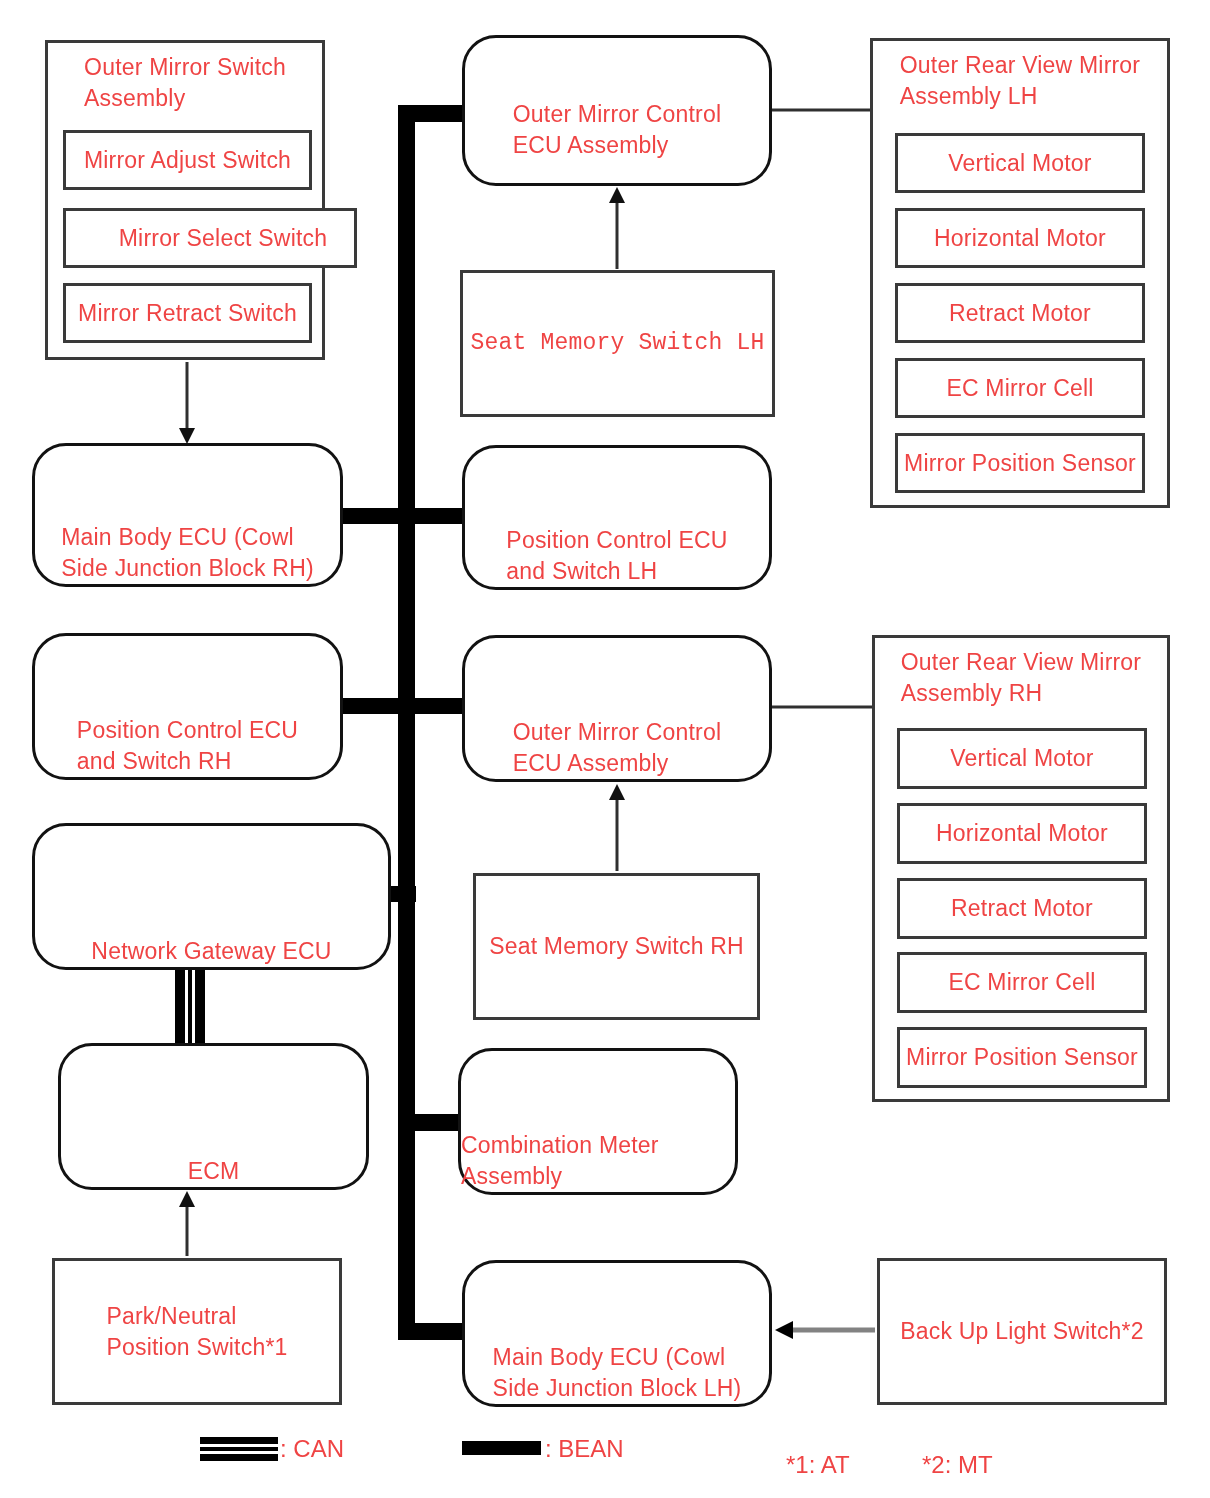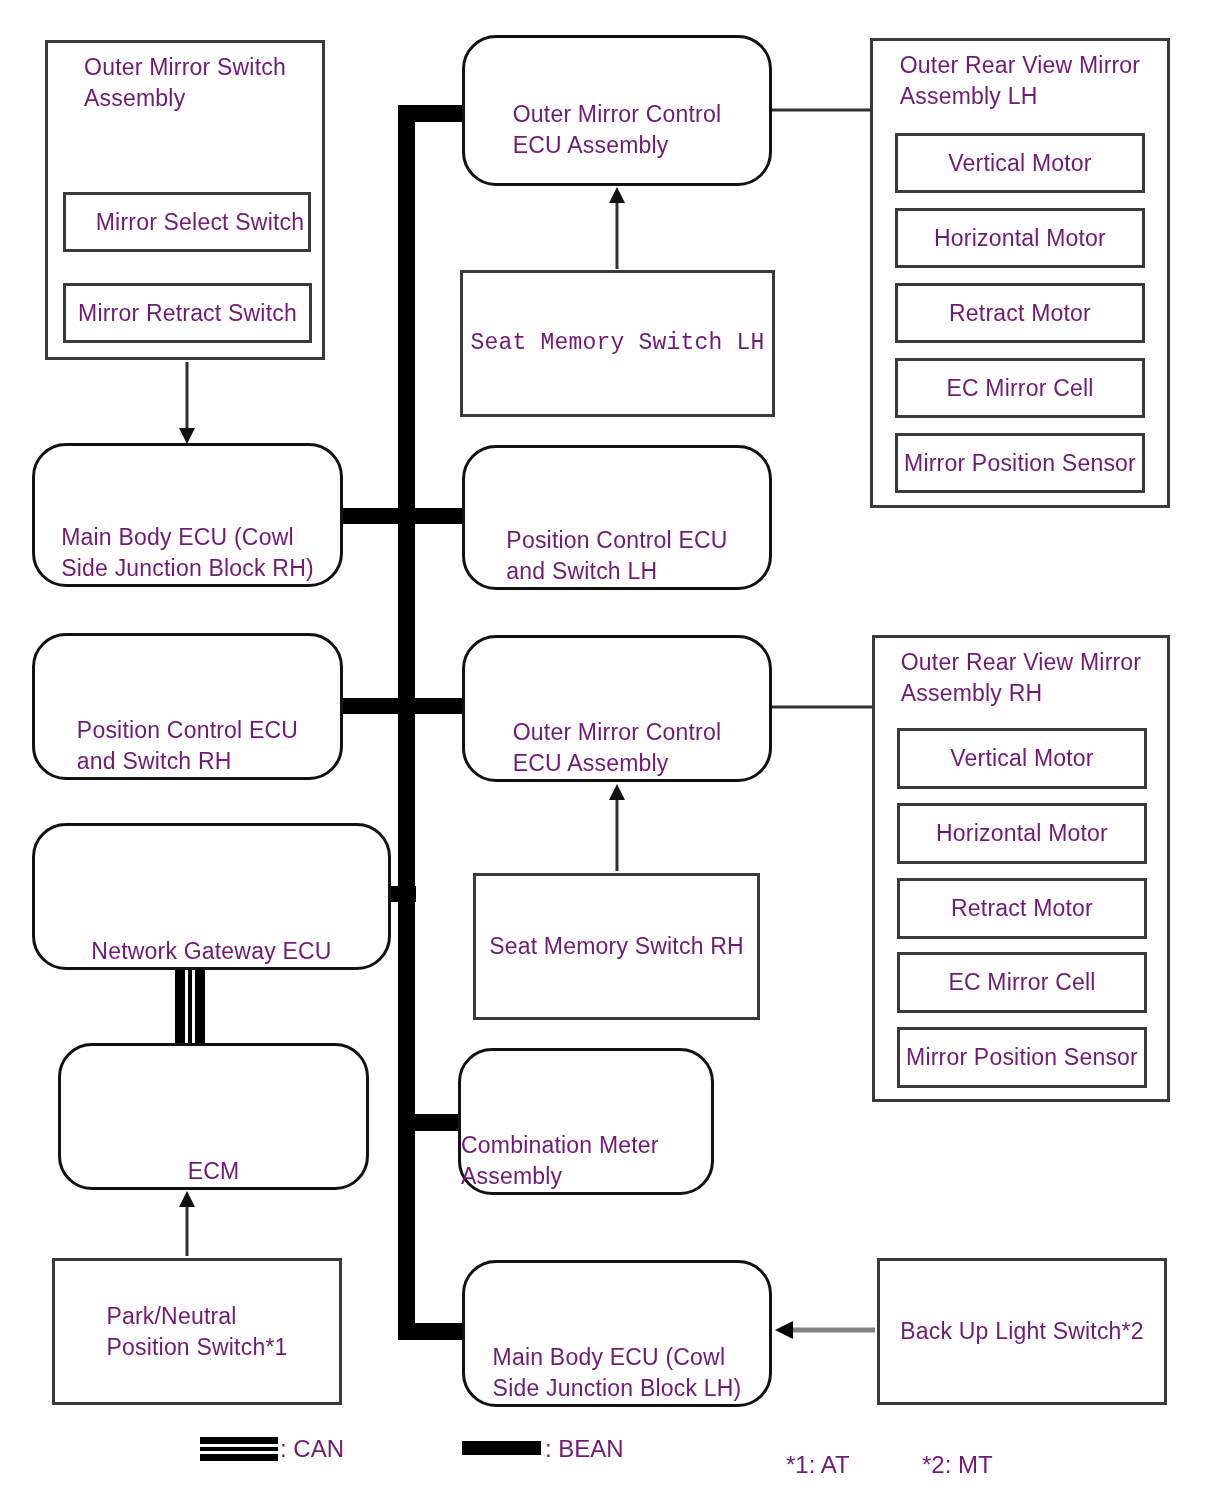--- a/index.html
+++ b/index.html
@@ -1,21 +1,21 @@
 <!DOCTYPE html>
 <html><head>
 <meta charset="utf-8">
 <style>
   html,body{margin:0;padding:0;background:#ffffff;}
   #stage{
     position:relative;
     width:1210px;height:1498px;
     background:#ffffff;
     font-family:"Liberation Sans", sans-serif;
-    color:#701a75;
+    color:#ef4444;
     overflow:hidden;
   }
   .box{
     position:absolute;
     background:#fff;
     box-sizing:border-box;
     display:flex;
     align-items:center;
     justify-content:center;
   }
@@ -109,21 +109,24 @@
       <line x1="875" y1="1330" x2="792" y2="1330" stroke="#828282" stroke-width="5"></line>
       <polygon points="775,1330 793,1321 793,1339" fill="#000"></polygon>
     </g>
   </svg>
 
   <div class="box rect container" style="left:45px;top:40px;width:280px;height:320px;">
     <div class="ctitle">
       <span class="label">Outer Mirror Switch
 Assembly</span>
     </div>
-    <div class="sub" style="left:15px;top:149px;width:248px;height:60px;padding-left:26px;">
+    <div class="sub" style="left:15px;top:87px;width:249px;height:60px;">
+      <span class="label">Mirror Adjust Switch</span>
+    </div>
+    <div class="sub" style="left:15px;top:165px;width:294px;height:60px;padding-left:26px;">
       <span class="label">Mirror Select Switch</span>
     </div>
     <div class="sub" style="left:15px;top:240px;width:249px;height:60px;">
       <span class="label">Mirror Retract Switch</span>
     </div>
   </div>
 
   <div class="box round" style="left:32px;top:443px;width:311px;height:144px;">
     <span class="label">Main Body ECU (Cowl
 Side Junction Block RH)</span>
@@ -163,21 +166,21 @@
 
   <div class="box round" style="left:462px;top:635px;width:310px;height:147px;">
     <span class="label">Outer Mirror Control
 ECU Assembly</span>
   </div>
 
   <div class="box rect" style="left:473px;top:873px;width:287px;height:147px;">
     <span class="label">Seat Memory Switch RH</span>
   </div>
 
-  <div class="box round" style="left:458px;top:1048px;width:256px;height:147px;">
+  <div class="box round" style="left:458px;top:1048px;width:280px;height:147px;">
     <span class="label">Combination Meter Assembly</span>
   </div>
 
   <div class="box round" style="left:462px;top:1260px;width:310px;height:147px;">
     <span class="label">Main Body ECU (Cowl
 Side Junction Block LH)</span>
   </div>
 
   <div class="box rect container" style="left:870px;top:38px;width:300px;height:470px;">
     <div class="ctitle">

